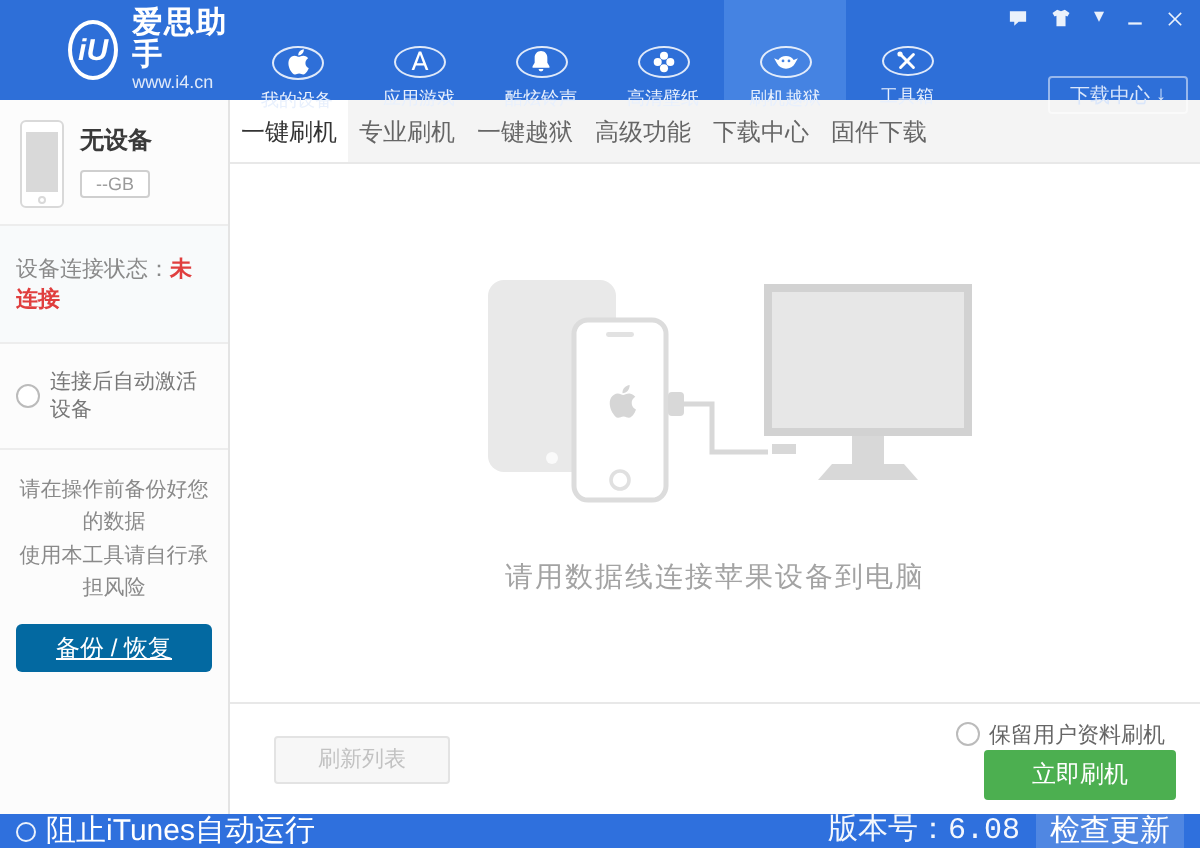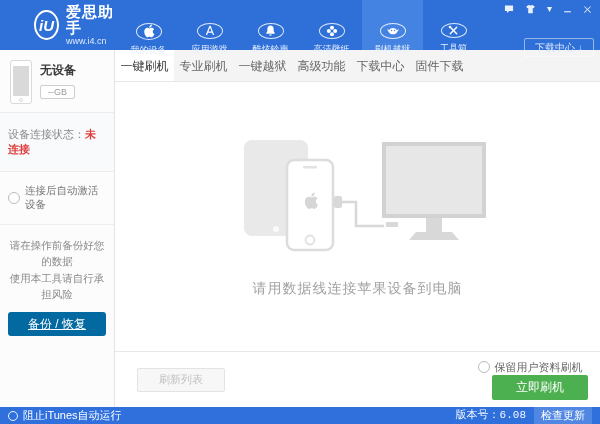--- a/index.html
+++ b/index.html
@@ -60,21 +60,21 @@
   .actionbar { height:56px; border-top:1px solid #e8e8e8; display:flex; align-items:center; padding:0 12px; flex-shrink:0; }
   .refresh-btn { width:88px; height:24px; background:#f7f7f7; border:1px solid #e3e3e3; border-radius:2px;
     color:#c2c2c2; font-size:11px; display:flex; align-items:center; justify-content:center; margin-left:10px; }
   .ab-right { margin-left:auto; display:flex; align-items:center;flex-direction:column; }
   .keep-data { display:flex; align-items:center; font-size:11px; color:#666; cursor:pointer; }
   .flash-btn { width:96px; height:25px; background:#4caf50; border-radius:2px; color:#fff; font-size:12px;
     display:flex; align-items:center; justify-content:center; margin-left:20px; cursor:pointer; }
 
   
   .statusbar { height:17px; background:#2f70dd; color:#fff; display:flex; align-items:center;
-    padding:0 8px; font-size:11px; flex-shrink:0; }
+    padding:0 8px; font-size:15px; flex-shrink:0; }
   .sb-radio { width:10px; height:10px; border:1px solid rgba(255,255,255,.9); border-radius:50%; margin-right:5px; flex-shrink:0; }
   .block-itunes { display:flex; align-items:center; cursor:pointer; }
   .statusbar-right { margin-left:auto; display:flex; align-items:flex-start;font-family:Liberation Mono, monospace; }
   .version { opacity:.95; }
   .check-update { margin-left:8px; padding:1px 7px; background:rgba(255,255,255,.16); border-radius:1px; cursor:pointer; }
 </style>
 </head>
 <body>
 
 <div class="window">

